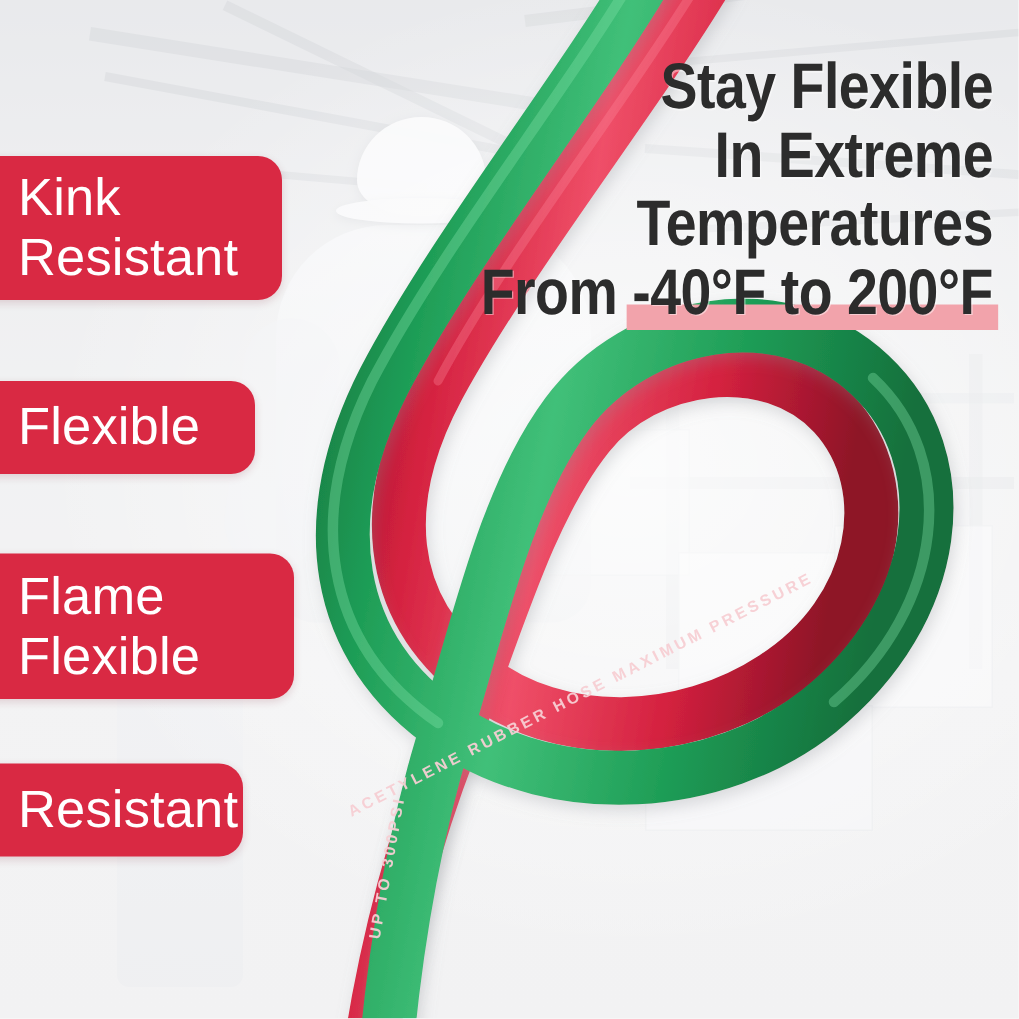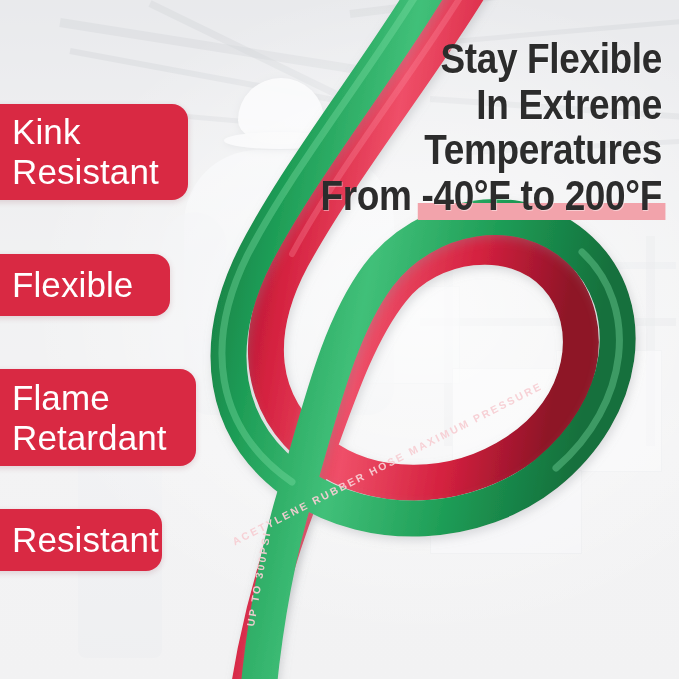--- a/index.html
+++ b/index.html
@@ -328,21 +328,21 @@
 
   <div class="badge b-1">
     <span class="badge-label">Kink
 Resistant</span>
   </div>
   <div class="badge b-2">
     <span class="badge-label">Flexible</span>
   </div>
   <div class="badge b-3">
     <span class="badge-label">Flame
-Retardant</span>
+Flexible</span>
   </div>
   <div class="badge b-4">
     <span class="badge-label">Resistant</span>
   </div>
 
   <div class="headline">
     <span class="hl-line l1">Stay Flexible</span>
     <span class="hl-line l2">In Extreme</span>
     <span class="hl-line l3">Temperatures</span>
     <span class="hl-line l4"><span>From </span><span class="hl-highlight">-40°F to 200°F</span></span>

